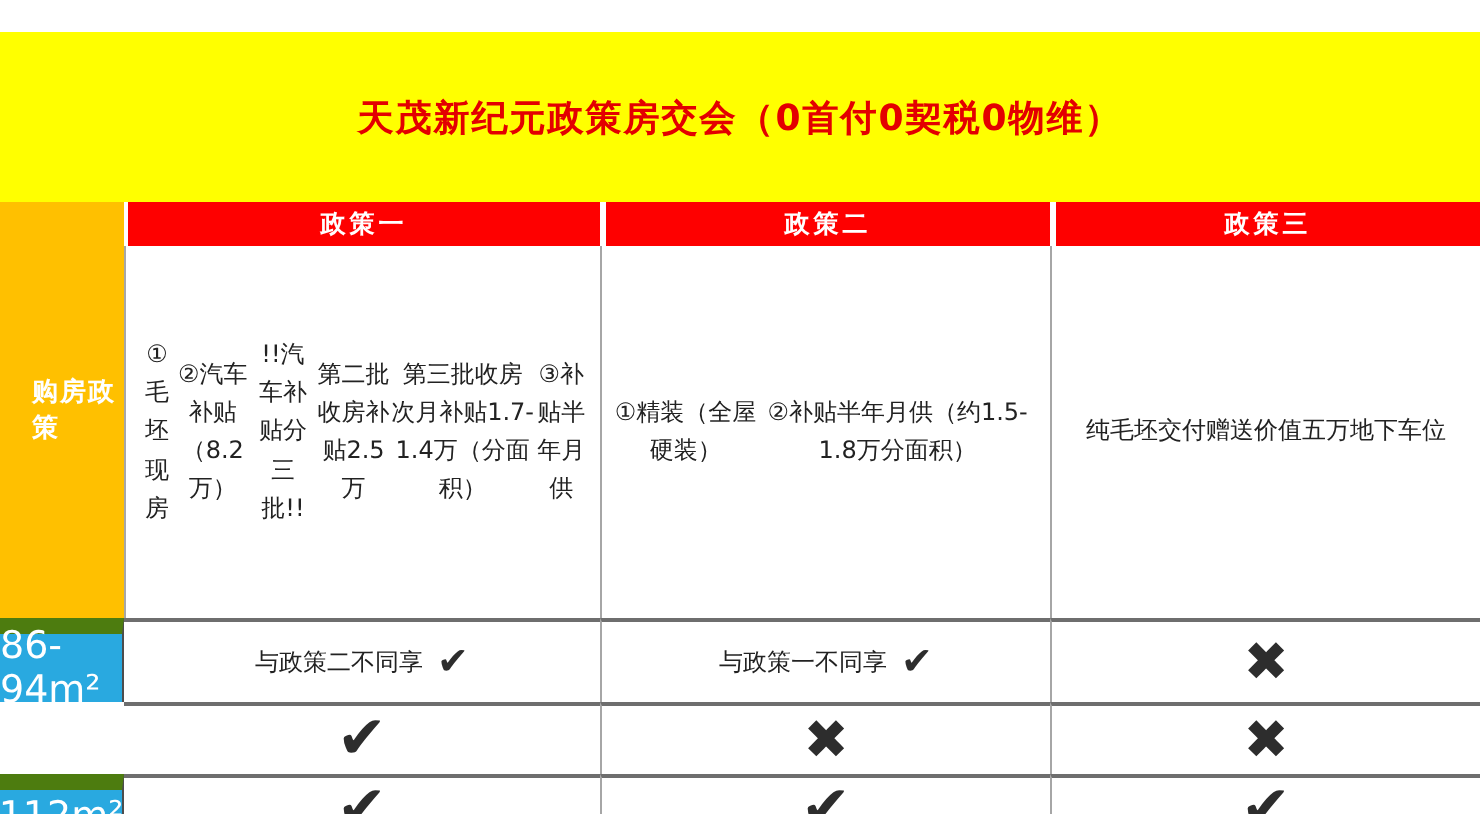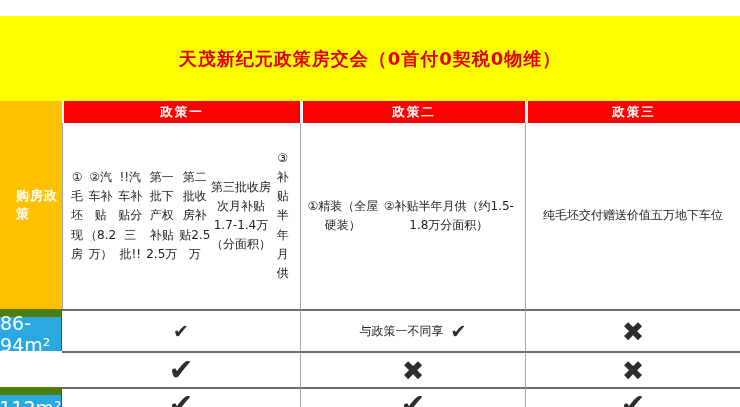--- a/index.html
+++ b/index.html
@@ -118,35 +118,35 @@
     <div class="cell c-label">购房政策</div>
 
     <div class="cell c-hdr h2">政策二</div>
     <div class="cell c-hdr h1">政策一</div>
     <div class="cell c-hdr h3">政策三</div>
 
     <div class="cell c-body b1">
       <div>①毛坯现房</div>
       <div>②汽车补贴（8.2万）</div>
       <div>!!汽车补贴分三批!!</div>
-      <div>第一批下产权补贴2.5万</div>
       <div>第二批收房补贴2.5万</div>
       <div>第三批收房次月补贴1.7-1.4万（分面积）</div>
       <div>③补贴半年月供</div>
     </div>
     <div class="cell c-body b2">
       <div>①精装（全屋硬装）</div>
       <div>②补贴半年月供（约1.5-1.8万分面积）</div>
     </div>
     <div class="cell c-body b3">
       <div>纯毛坯交付赠送价值五万地下车位</div>
     </div>
 
     <div class="cell c-size row3">86-94m²</div>
     <div class="cell c-mark row3 col2">
+      <span class="note">与政策二不同享</span>
       <span class="check sm">✔</span>
     </div>
     <div class="cell c-mark row3 col3">
       <span class="note">与政策一不同享</span>
       <span class="check sm">✔</span>
     </div>
     <div class="cell c-mark row3 col4">
       <span class="cross">✖</span>
     </div>
 

